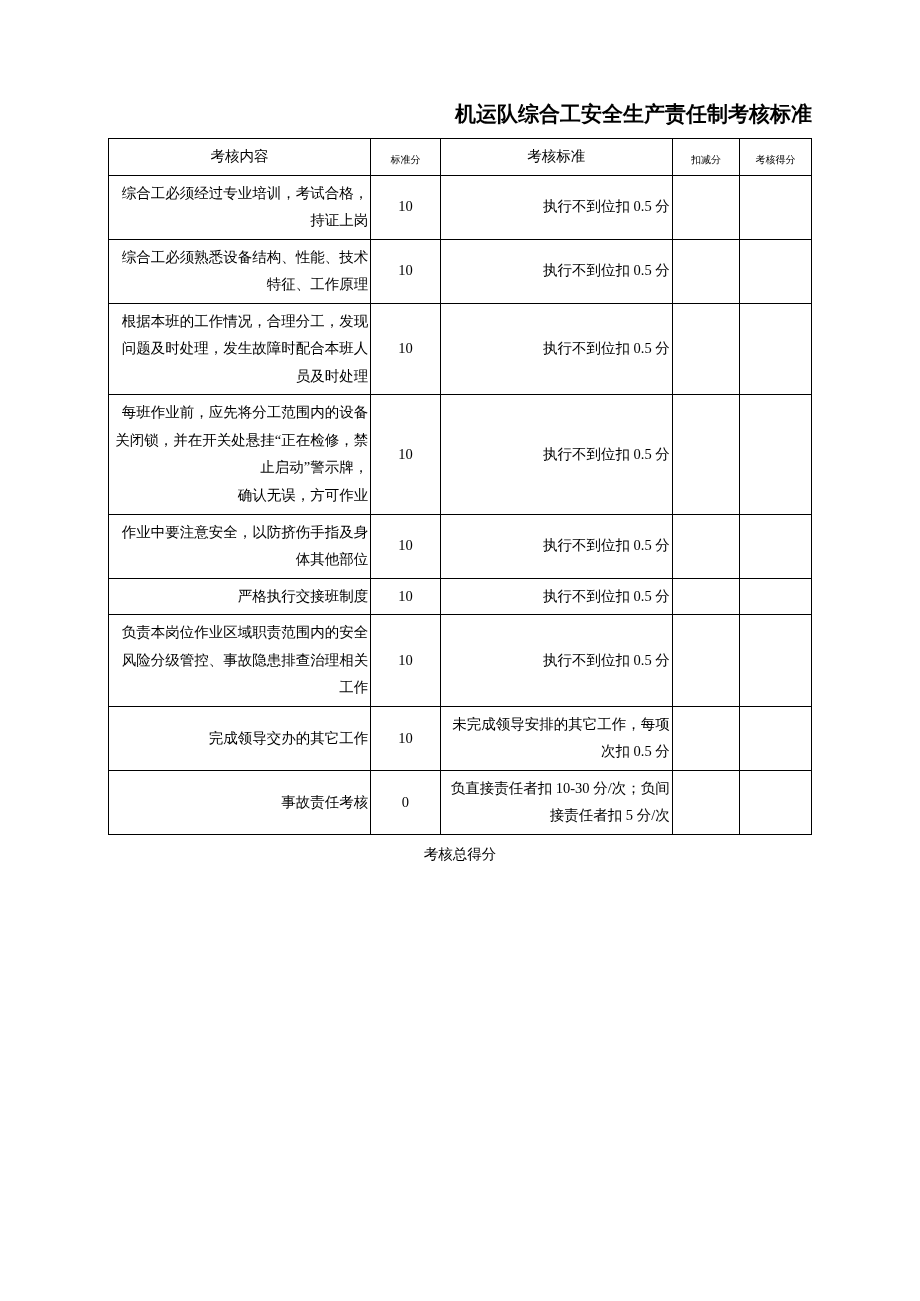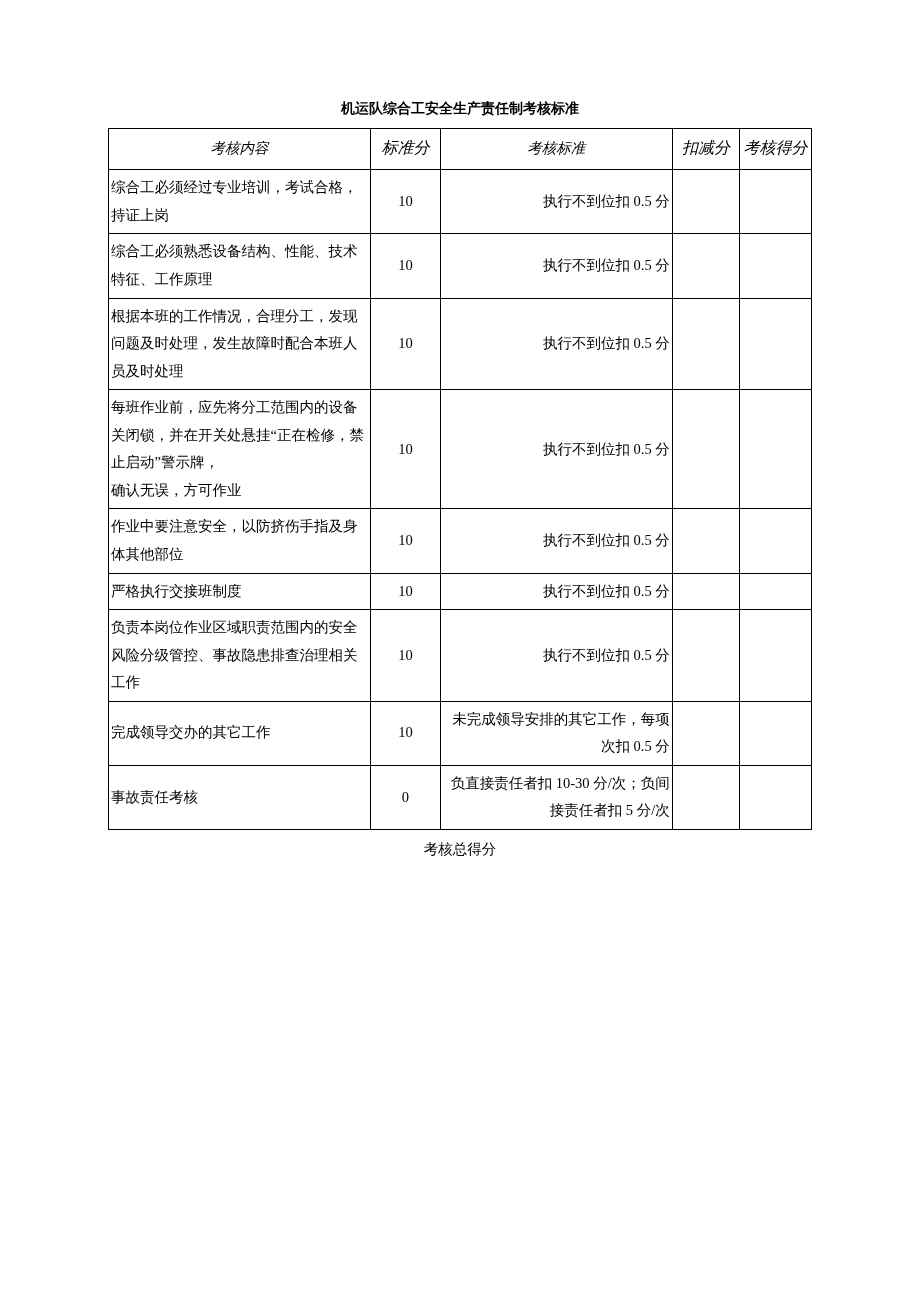--- a/index.html
+++ b/index.html
@@ -5,59 +5,58 @@
     body {
       font-family: "SimSun", "宋体", serif;
       background: #ffffff;
       margin: 0;
       padding: 100px 108px 60px 108px;
       width: 920px;
       box-sizing: border-box;
       color: #000;
     }
     h1 {
-      text-align: center;
-      font-size: 14px;
+      text-align: right;
+      font-size: 21px;
       font-weight: bold;
       margin: 0 0 10px 0;
       font-family: "SimHei", "黑体", sans-serif;
     }
     table {
       border-collapse: collapse;
       width: 100%;
       table-layout: fixed;
       font-size: 14.5px;
     }
     th, td {
       border: 1px solid #000;
       padding: 4px 2px;
       vertical-align: middle;
       line-height: 1.9;
     }
     th {
       font-weight: normal;
       text-align: center;
-      font-style: italic;
     }
     col.c1 { width: 226px; }
     col.c2 { width: 60px; }
     col.c3 { width: 200px; }
     col.c4 { width: 58px; }
     col.c5 { width: 62px; }
-    td.content { text-align: left; padding-left: 2px; padding-right: 2px; }
+    td.content { text-align: right; padding-left: 2px; padding-right: 2px; }
     td.score { text-align: center; font-family: Liberation Serif, serif; }
     td.std { text-align: right; padding-left: 2px; }
     td.empty { }
     .footer-row td {
       text-align: center;
       border: none;
       padding-top: 6px;
     }
     
-    .hdr-low { vertical-align: bottom; padding-bottom: 6px; font-size: 16px;}
+    .hdr-low { vertical-align: bottom; padding-bottom: 6px; font-size: 10px;}
     .hdr-mid { vertical-align: middle; }
   </style>
 </head>
 <body>
 
 <h1>机运队综合工安全生产责任制考核标准</h1>
 
 <table>
   <colgroup>
     <col class="c1">

